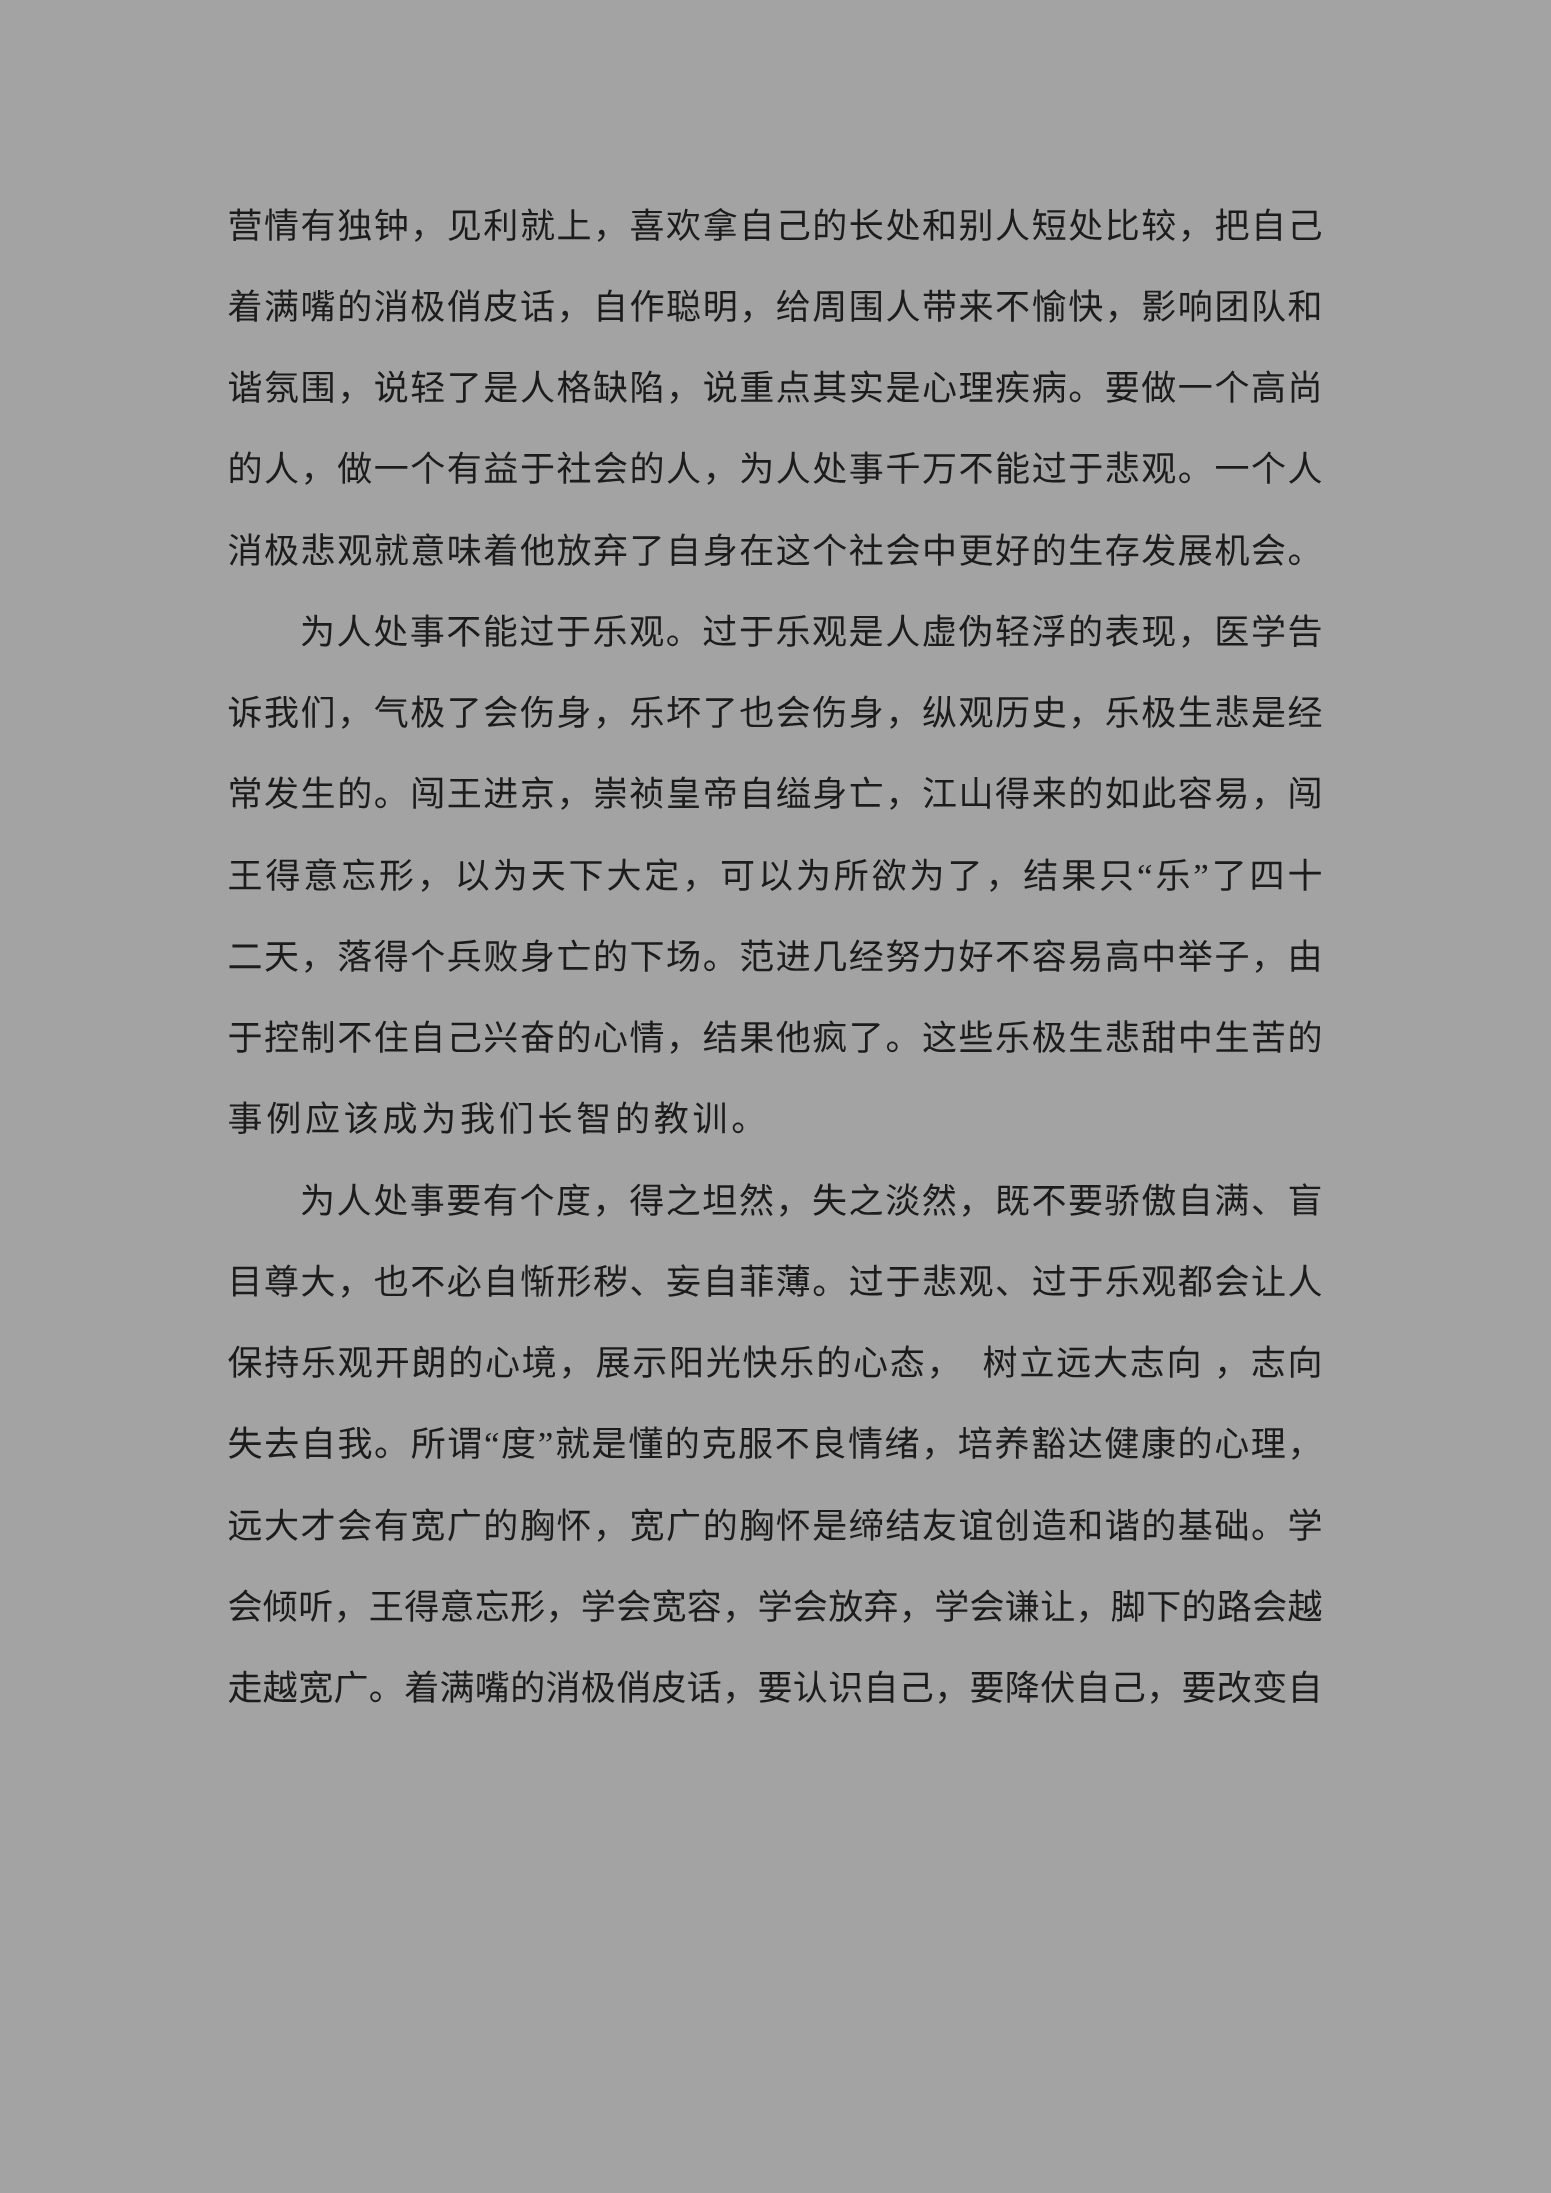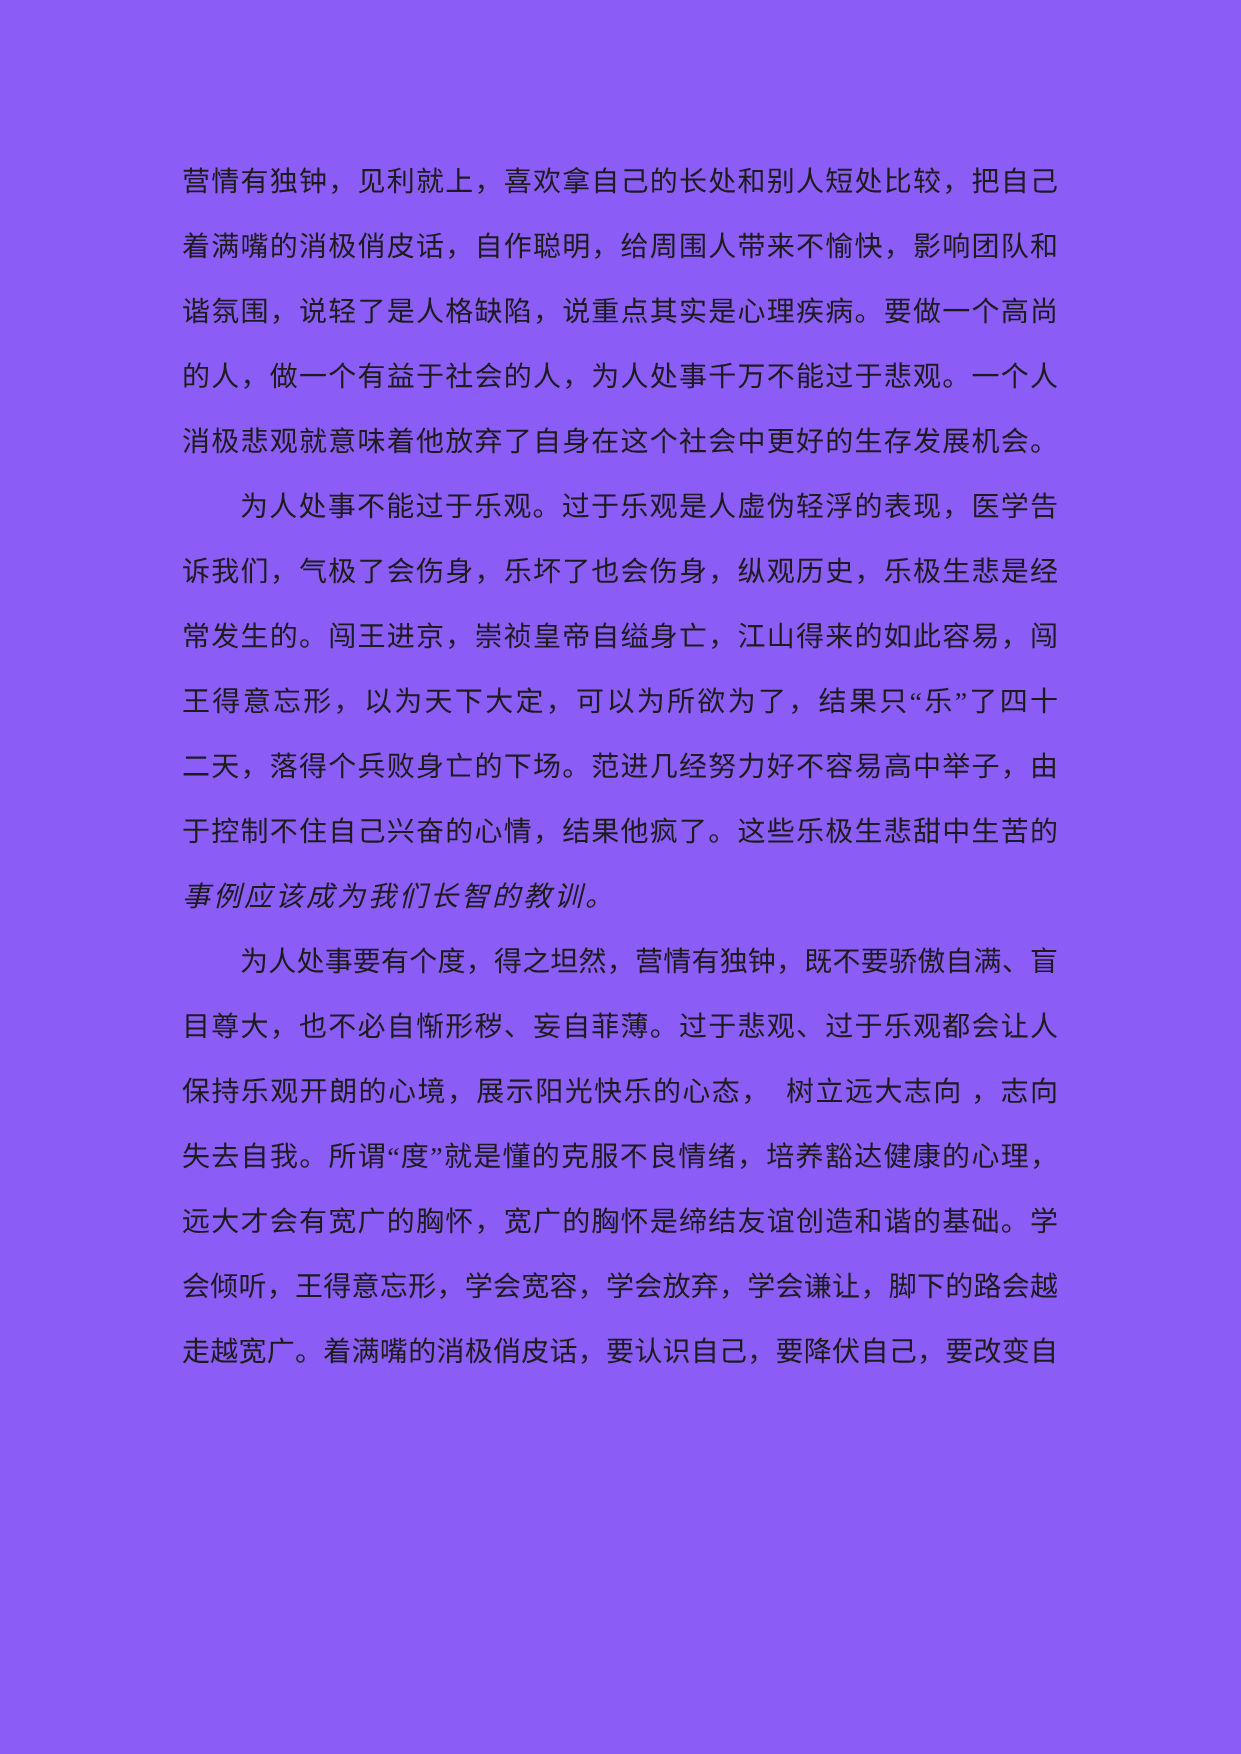--- a/index.html
+++ b/index.html
@@ -11,21 +11,21 @@
     height: 1754px;
     background: #ffffff;
     overflow: hidden;
     font-family: "Liberation Serif", "DejaVu Serif", serif;
   }
   .page {
     box-sizing: border-box;
     position: relative;
     width: 1241px;
     height: 1754px;
-    background: #8b5cf6;
+    background: #a3a3a3;
     padding: 149px 183px 0 182px;
   }
   .text-block {
     width: 876px;
   }
   .line {
     height: 65px;
     line-height: 65px;
     font-size: 28px;
     color: #1c1c1c;
@@ -34,41 +34,40 @@
     white-space: pre-wrap;
     overflow: hidden;
   }
   .line.indent {
     text-indent: 58px;
   }
   .line.no-justify {
     text-align: center;
     text-align-last: left;
     letter-spacing: 3px;
-    font-style: italic;
   }
 </style>
 </head>
 <body>
 
 <div class="page">
   <div class="text-block" id="text-block">
       <div class="line">营情有独钟，见利就上，喜欢拿自己的长处和别人短处比较，把自己</div>
       <div class="line">着满嘴的消极俏皮话，自作聪明，给周围人带来不愉快，影响团队和</div>
       <div class="line">谐氛围，说轻了是人格缺陷，说重点其实是心理疾病。要做一个高尚</div>
       <div class="line">的人，做一个有益于社会的人，为人处事千万不能过于悲观。一个人</div>
       <div class="line">消极悲观就意味着他放弃了自身在这个社会中更好的生存发展机会。</div>
       <div class="line indent">为人处事不能过于乐观。过于乐观是人虚伪轻浮的表现，医学告</div>
       <div class="line">诉我们，气极了会伤身，乐坏了也会伤身，纵观历史，乐极生悲是经</div>
       <div class="line">常发生的。闯王进京，崇祯皇帝自缢身亡，江山得来的如此容易，闯</div>
       <div class="line">王得意忘形，以为天下大定，可以为所欲为了，结果只“乐”了四十</div>
       <div class="line">二天，落得个兵败身亡的下场。范进几经努力好不容易高中举子，由</div>
       <div class="line">于控制不住自己兴奋的心情，结果他疯了。这些乐极生悲甜中生苦的</div>
       <div class="line no-justify">事例应该成为我们长智的教训。</div>
-      <div class="line indent">为人处事要有个度，得之坦然，营情有独钟，既不要骄傲自满、盲</div>
+      <div class="line indent">为人处事要有个度，得之坦然，失之淡然，既不要骄傲自满、盲</div>
       <div class="line">目尊大，也不必自惭形秽、妄自菲薄。过于悲观、过于乐观都会让人</div>
       <div class="line">保持乐观开朗的心境，展示阳光快乐的心态，　树立远大志向 ，志向</div>
       <div class="line">失去自我。所谓“度”就是懂的克服不良情绪，培养豁达健康的心理，</div>
       <div class="line">远大才会有宽广的胸怀，宽广的胸怀是缔结友谊创造和谐的基础。学</div>
       <div class="line">会倾听，王得意忘形，学会宽容，学会放弃，学会谦让，脚下的路会越</div>
       <div class="line">走越宽广。着满嘴的消极俏皮话，要认识自己，要降伏自己，要改变自</div>
     </div>
 </div>
 
 </body></html>

